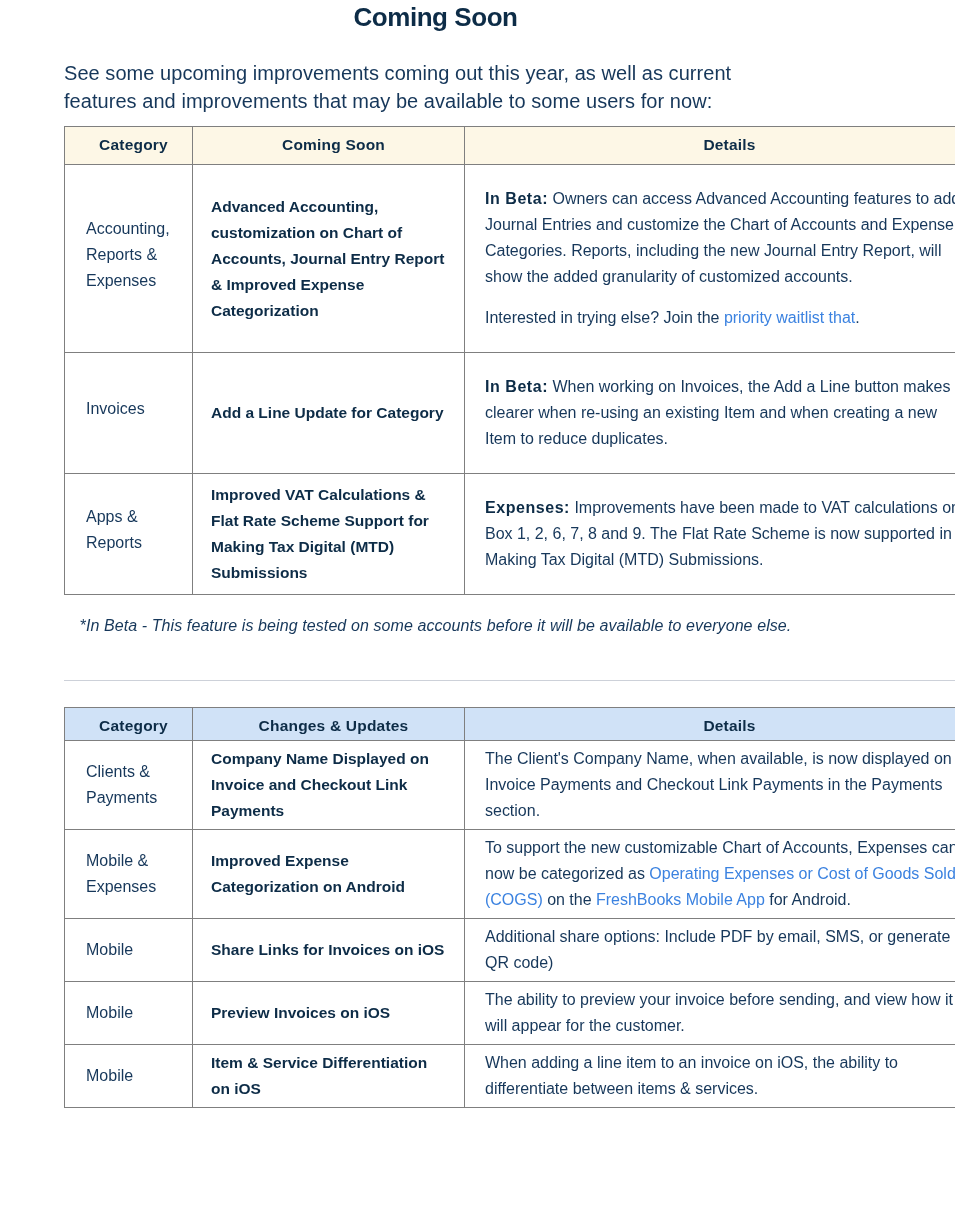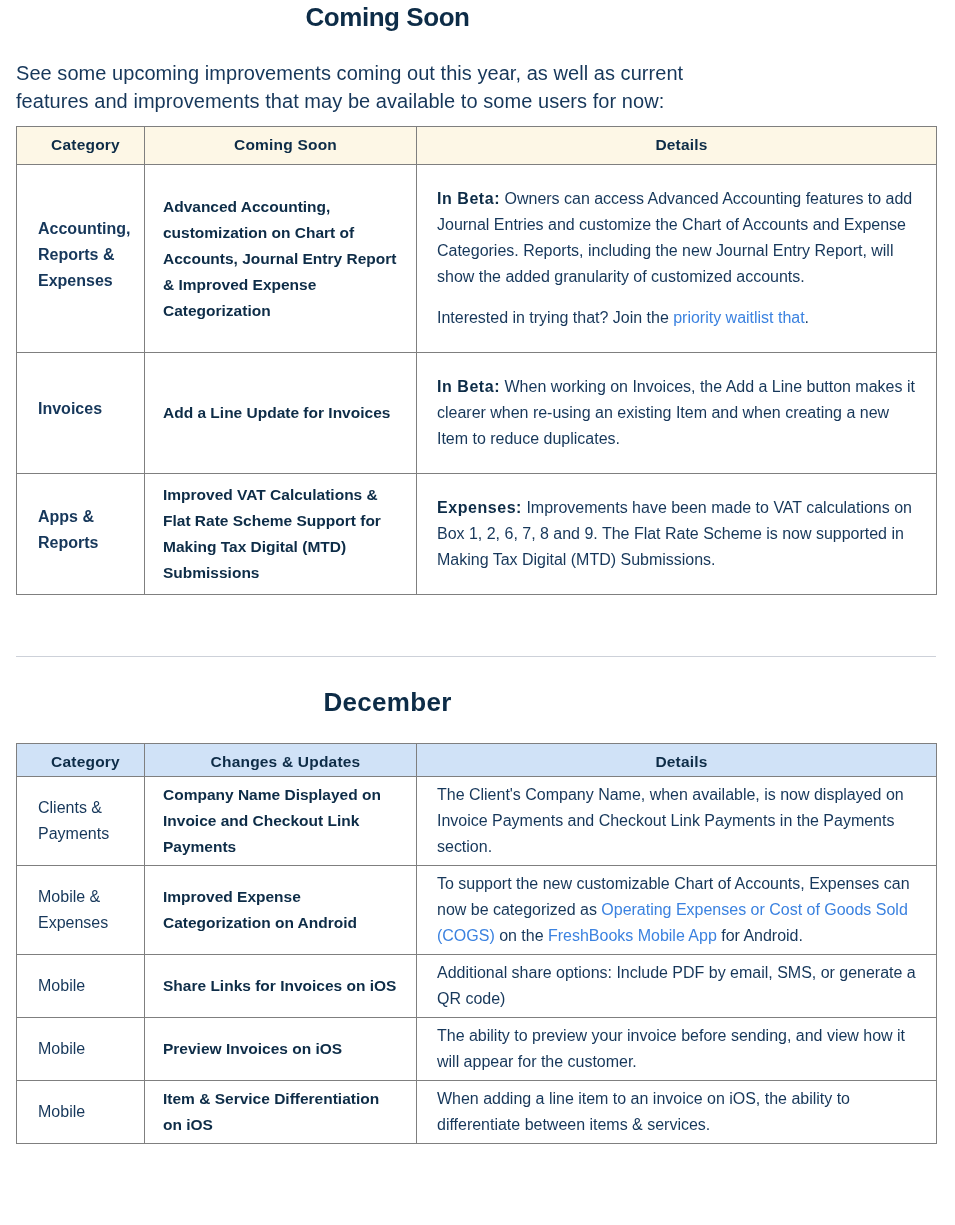--- a/index.html
+++ b/index.html
@@ -2,21 +2,21 @@
 <html><head>
 <meta charset="utf-8">
 <title>Coming Soon</title>
 <style>
   html,body{margin:0;padding:0;background:#ffffff;}
   body{
     font-family:"Liberation Sans", sans-serif;
     width:955px;height:1225px;overflow:hidden;
     color:#16375a;
   }
-  .page{width:775px;box-sizing:border-box;}
+  .page{width:775px;box-sizing:border-box;margin-left:48px;}
   .section-title{
     font-size:26px;font-weight:700;color:#0d2c47;text-align:center;
     margin:0;line-height:30px;letter-spacing:-0.4px;
   }
   #sec0 .section-title{padding-top:2px;letter-spacing:-0.45px;}
   #sec1 .section-title{letter-spacing:0.3px;}
   #sec0 .intro{margin-top:27px;}
   #sec0 table.tbl{margin-top:11px;}
   #sec0 .footnotes{margin-top:19px;}
   #sec1{padding-top:42px;}
@@ -38,21 +38,21 @@
   table.tbl.hdr-cream thead th{background:#fdf7e6;padding-bottom:9px;}
   table.tbl.hdr-blue thead th{background:#d0e2f7;}
   td.c-cat{font-size:16px;color:#16375a;line-height:26px;}
   td.c-upd{font-weight:700;color:#0d2c47;line-height:26px;font-size:15.5px;}
   td.c-det{color:#16375a;line-height:26px;font-size:16px;letter-spacing:-0.01px;}
   td.c-det p{margin:0;}
   td.c-det p + p{margin-top:15px;}
   .b{font-weight:700;color:#0d2c47;letter-spacing:0.55px;}
   .a{color:#3b82e0;}
   
-  #sec0 td.c-cat{padding:0 20px 8px 21px;font-weight:bold;}
+  #sec0 td.c-cat{padding:0 20px 8px 21px;}
   #sec0 td.c-upd{padding:4px 18px;}
   #sec0 td.c-det{padding:21px 20px;}
   
   #sec1 td.c-cat{padding:5px 20px 5px 21px;}
   #sec1 td.c-upd{padding:5px 18px;}
   #sec1 td.c-det{padding:5px 20px;}
   .footnotes{
     text-align:center;font-style:italic;font-size:16px;color:#16375a;
     line-height:24px;margin:0;letter-spacing:0.09px;
   }
@@ -80,45 +80,45 @@
               <th>Coming Soon</th>
               <th>Details</th>
             </tr>
           </thead>
           <tbody>
             <tr>
               <td class="c-cat">Accounting, Reports &amp; Expenses</td>
               <td class="c-upd">Advanced Accounting, customization on Chart of Accounts, Journal Entry Report &amp; Improved Expense Categorization</td>
               <td class="c-det">
                 <p><span class="b">In Beta:</span><span> Owners can access Advanced Accounting features to add Journal Entries and customize the Chart of Accounts and Expense Categories. Reports, including the new Journal Entry Report, will show the added granularity of customized accounts.</span></p>
-                <p><span>Interested in trying that? Join the </span><span class="a">priority waitlist that</span><span>.</span></p>
+                <p><span>Interested in trying else? Join the </span><span class="a">priority waitlist that</span><span>.</span></p>
               </td>
             </tr>
             <tr>
               <td class="c-cat">Invoices</td>
-              <td class="c-upd">Add a Line Update for Invoices</td>
+              <td class="c-upd">Add a Line Update for Category</td>
               <td class="c-det">
                 <p><span class="b">In Beta:</span><span> When working on Invoices, the Add a Line button makes it clearer when re-using an existing Item and when creating a new Item to reduce duplicates.</span></p>
               </td>
             </tr>
             <tr>
               <td class="c-cat">Apps &amp; Reports</td>
               <td class="c-upd">Improved VAT Calculations &amp; Flat Rate Scheme Support for Making Tax Digital (MTD) Submissions</td>
               <td class="c-det">
                 <p><span class="b">Expenses:</span><span> Improvements have been made to VAT calculations on Box 1, 2, 6, 7, 8 and 9. The Flat Rate Scheme is now supported in Making Tax Digital (MTD) Submissions.</span></p>
               </td>
             </tr>
           </tbody>
         </table>
         <div class="footnotes">
+          <div>*In Beta - This feature is being tested on some accounts before it will be available to everyone else.</div>
         </div>
       </div>
       <div class="section" id="sec1">
         <hr class="div">
-        <h2 class="section-title">December</h2>
         <table class="tbl hdr-blue">
           <colgroup>
             <col style="width:128px">
             <col style="width:272px">
             <col style="width:520px">
           </colgroup>
           <thead>
             <tr>
               <th>Category</th>
               <th>Changes &amp; Updates</th>

